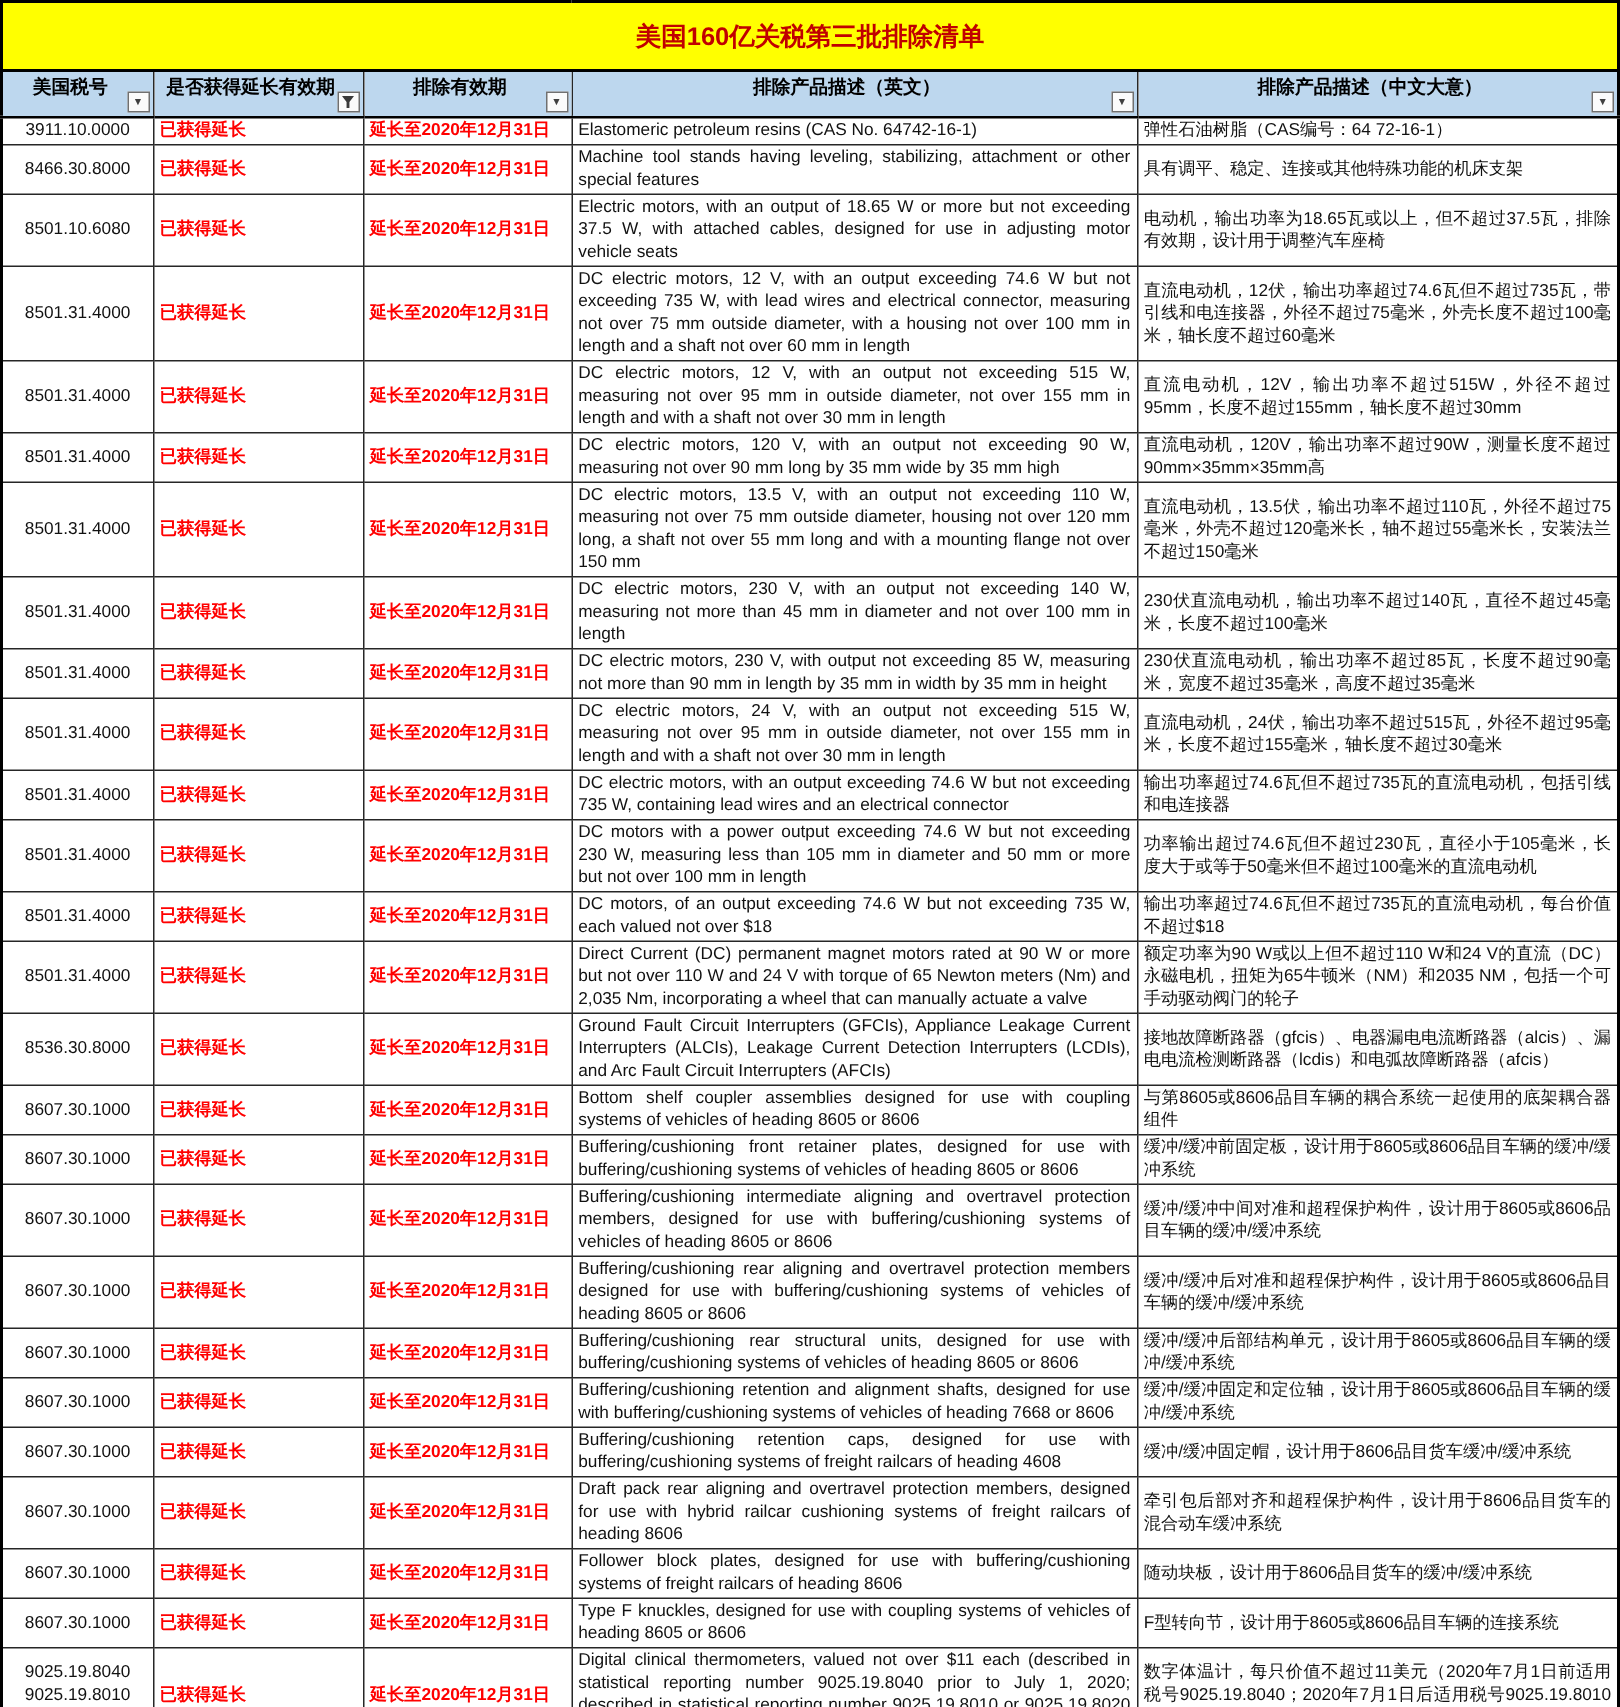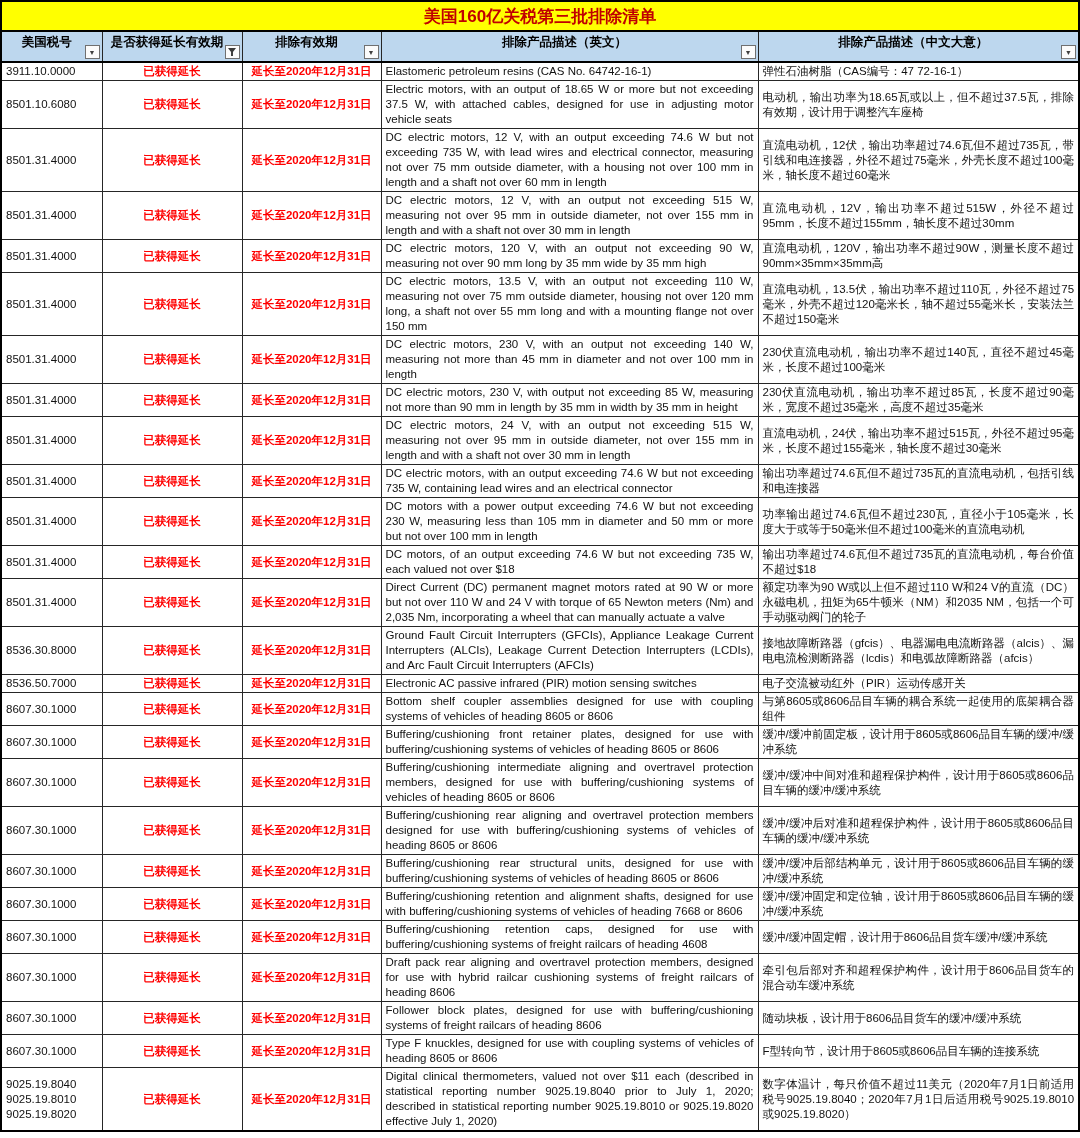--- a/index.html
+++ b/index.html
@@ -17,41 +17,41 @@
     font-family:"Liberation Sans","DejaVu Sans",sans-serif;color:#111;
   }
   table{
     border-collapse:collapse;table-layout:fixed;width:1078px;
     border:2px solid var(--outer-border);
   }
   th,td{border:1px solid var(--border);vertical-align:middle;overflow:hidden;}
   .title-cell{
     background:var(--title-bg);color:var(--title-text);
     font-size:17px;font-weight:bold;text-align:center;
-    height:30px;border-bottom:2px solid var(--outer-border);
+    height:46px;border-bottom:2px solid var(--outer-border);
   }
   .header-cell{
     background:var(--header-bg);font-size:12.5px;font-weight:bold;text-align:center;
     height:25px;position:relative;padding:2px 16px 10px 6px;
     border-bottom:2px solid var(--outer-border);color:#000;
   }
   .filter-btn{
     position:absolute;right:2px;bottom:2px;width:15px;height:14px;
     border:1px solid #707070;background:#fbfbfb;color:#404040;
     font-size:7px;line-height:1;padding:0;margin:0;
     display:flex;align-items:center;justify-content:center;cursor:pointer;
   }
   .funnel{
     display:block;width:8px;height:8px;background:#3a3a3a;
     clip-path:polygon(0 0,100% 0,62% 50%,62% 100%,38% 100%,38% 50%);
   }
   td{font-size:11.5px;line-height:15px;padding:1px 4px;}
-  .cell-hts{white-space:pre-line;}
+  .cell-hts{text-align:center;white-space:pre-line;}
   .cell-status,.cell-validity{
-    text-align:center;color:var(--red-text);font-weight:bold;margin-left:37px;
+    color:var(--red-text);font-weight:bold;margin-left:37px;
   }
   .cell-desc_en,.cell-desc_zh{text-align:justify;}
 </style>
 </head>
 <body>
 
 <table>
   <colgroup>
     <col style="width:101px">
     <col style="width:140px">
@@ -72,21 +72,28 @@
         <th class="header-cell"><span>排除产品描述（英文）</span><button class="filter-btn">▼</button></th>
         <th class="header-cell"><span>排除产品描述（中文大意）</span><button class="filter-btn">▼</button></th>
       </tr>
   </thead>
   <tbody id="table-body">
       <tr>
         <td class="cell-hts">3911.10.0000</td>
         <td class="cell-status">已获得延长</td>
         <td class="cell-validity">延长至2020年12月31日</td>
         <td class="cell-desc_en">Elastomeric petroleum resins (CAS No. 64742-16-1)</td>
-        <td class="cell-desc_zh">弹性石油树脂（CAS编号：47 72-16-1）</td>
+        <td class="cell-desc_zh">弹性石油树脂（CAS编号：64 72-16-1）</td>
+      </tr>
+      <tr>
+        <td class="cell-hts">8466.30.8000</td>
+        <td class="cell-status">已获得延长</td>
+        <td class="cell-validity">延长至2020年12月31日</td>
+        <td class="cell-desc_en">Machine tool stands having leveling, stabilizing, attachment or other special features</td>
+        <td class="cell-desc_zh">具有调平、稳定、连接或其他特殊功能的机床支架</td>
       </tr>
       <tr>
         <td class="cell-hts">8501.10.6080</td>
         <td class="cell-status">已获得延长</td>
         <td class="cell-validity">延长至2020年12月31日</td>
         <td class="cell-desc_en">Electric motors, with an output of 18.65 W or more but not exceeding 37.5 W, with attached cables, designed for use in adjusting motor vehicle seats</td>
         <td class="cell-desc_zh">电动机，输出功率为18.65瓦或以上，但不超过37.5瓦，排除有效期，设计用于调整汽车座椅</td>
       </tr>
       <tr>
         <td class="cell-hts">8501.31.4000</td>
@@ -164,27 +171,20 @@
         <td class="cell-validity">延长至2020年12月31日</td>
         <td class="cell-desc_en">Direct Current (DC) permanent magnet motors rated at 90 W or more but not over 110 W and 24 V with torque of 65 Newton meters (Nm) and 2,035 Nm, incorporating a wheel that can manually actuate a valve</td>
         <td class="cell-desc_zh">额定功率为90 W或以上但不超过110 W和24 V的直流（DC）永磁电机，扭矩为65牛顿米（NM）和2035 NM，包括一个可手动驱动阀门的轮子</td>
       </tr>
       <tr>
         <td class="cell-hts">8536.30.8000</td>
         <td class="cell-status">已获得延长</td>
         <td class="cell-validity">延长至2020年12月31日</td>
         <td class="cell-desc_en">Ground Fault Circuit Interrupters (GFCIs), Appliance Leakage Current Interrupters (ALCIs), Leakage Current Detection Interrupters (LCDIs), and Arc Fault Circuit Interrupters (AFCIs)</td>
         <td class="cell-desc_zh">接地故障断路器（gfcis）、电器漏电电流断路器（alcis）、漏电电流检测断路器（lcdis）和电弧故障断路器（afcis）</td>
-      </tr>
-      <tr>
-        <td class="cell-hts">8536.50.7000</td>
-        <td class="cell-status">已获得延长</td>
-        <td class="cell-validity">延长至2020年12月31日</td>
-        <td class="cell-desc_en">Electronic AC passive infrared (PIR) motion sensing switches</td>
-        <td class="cell-desc_zh">电子交流被动红外（PIR）运动传感开关</td>
       </tr>
       <tr>
         <td class="cell-hts">8607.30.1000</td>
         <td class="cell-status">已获得延长</td>
         <td class="cell-validity">延长至2020年12月31日</td>
         <td class="cell-desc_en">Bottom shelf coupler assemblies designed for use with coupling systems of vehicles of heading 8605 or 8606</td>
         <td class="cell-desc_zh">与第8605或8606品目车辆的耦合系统一起使用的底架耦合器组件</td>
       </tr>
       <tr>
         <td class="cell-hts">8607.30.1000</td>

